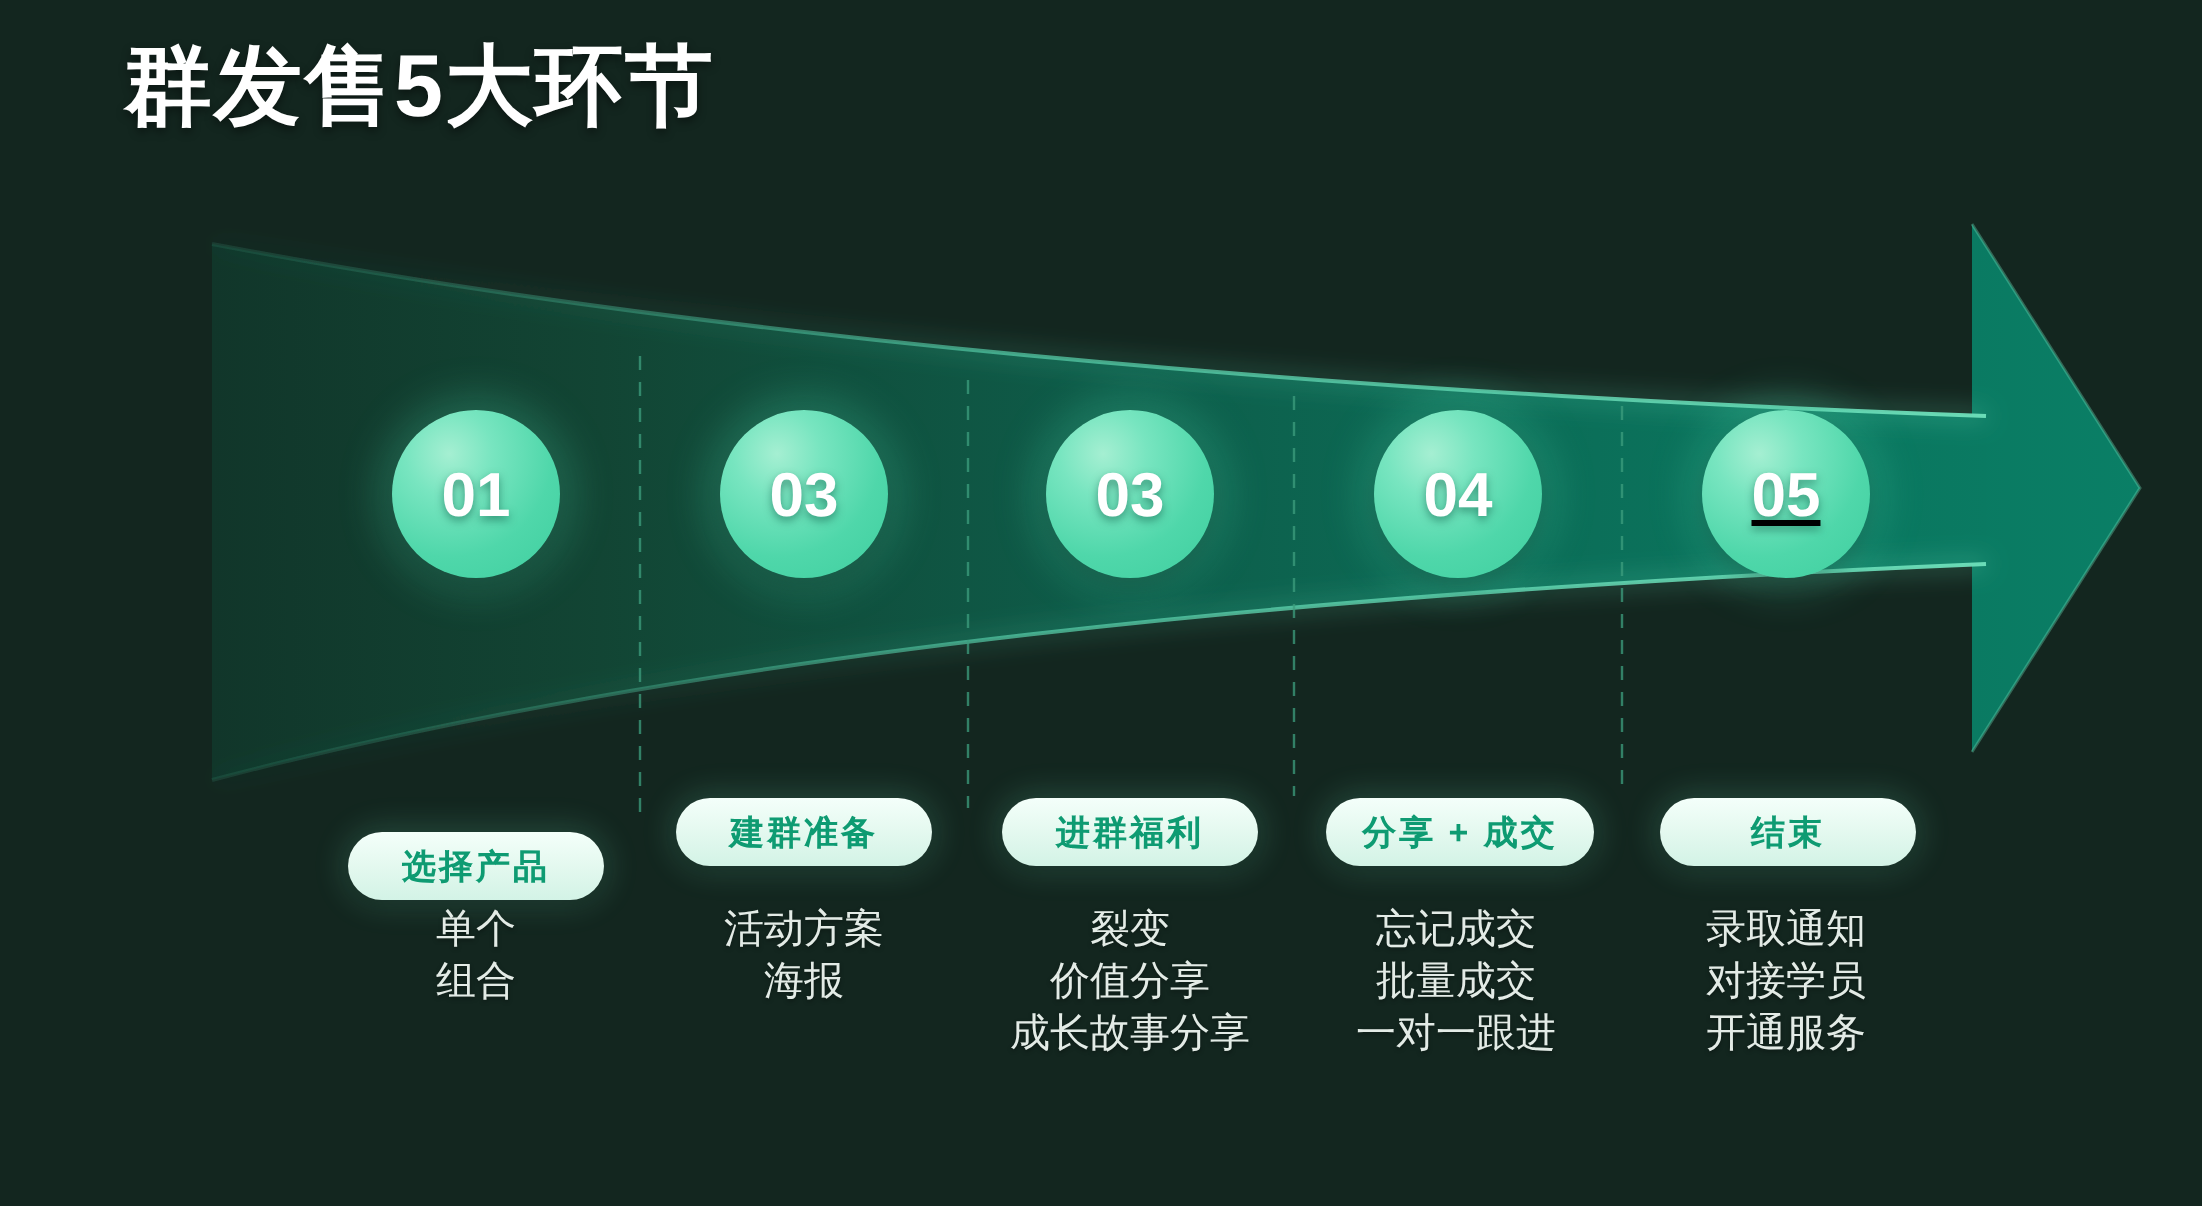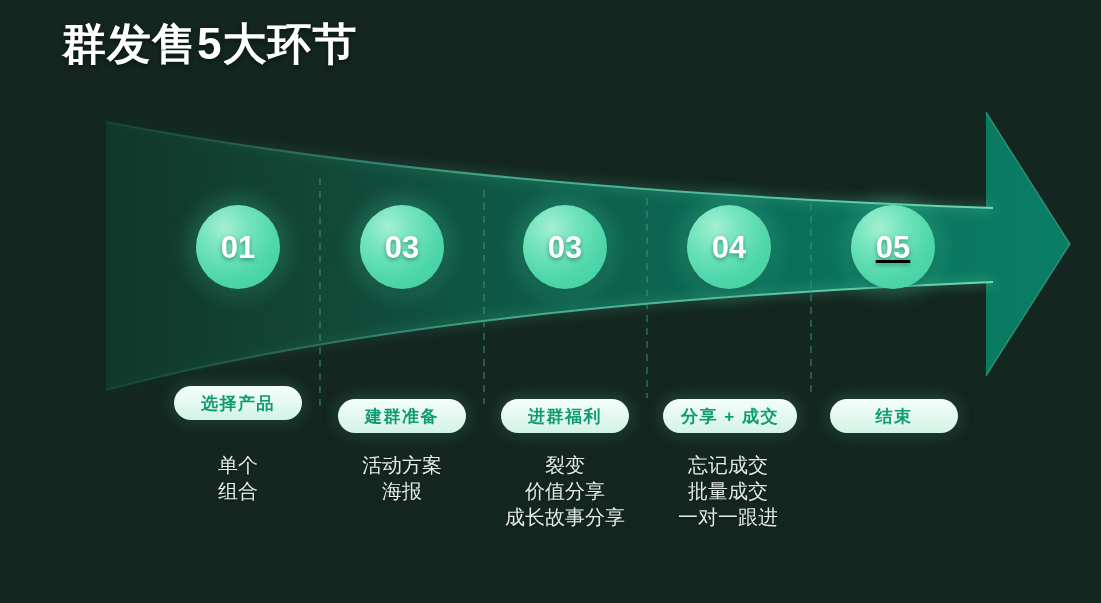--- a/index.html
+++ b/index.html
@@ -132,21 +132,21 @@
       <line x1="302" y1="178" x2="302" y2="410"></line>
       <line x1="466" y1="190" x2="466" y2="404"></line>
       <line x1="629" y1="198" x2="629" y2="398"></line>
       <line x1="793" y1="203" x2="793" y2="394"></line>
     </g>
   </svg>
 
   <div class="step-circle" style="left:178px;top:205px;">
     <span>01</span>
   </div>
-  <div class="pill" style="left:156px;top:386px;width:128px;">
+  <div class="pill" style="left:156px;top:416px;width:128px;">
     <span>选择产品</span>
   </div>
   <div class="sublist" style="left:140px;top:452px;width:160px;">
     <div>单个</div>
     <div>组合</div>
   </div>
 
   <div class="step-circle" style="left:342px;top:205px;">
     <span>03</span>
   </div>
@@ -181,14 +181,19 @@
     <div>批量成交</div>
     <div>一对一跟进</div>
   </div>
 
   <div class="step-circle" style="left:833px;top:205px;text-decoration:underline;">
     <span>05</span>
   </div>
   <div class="pill" style="left:812px;top:399px;width:128px;text-align:right;">
     <span>结束</span>
   </div>
+  <div class="sublist" style="left:795px;top:452px;width:160px;">
+    <div>录取通知</div>
+    <div>对接学员</div>
+    <div>开通服务</div>
+  </div>
 
 </div>
 
 </body></html>

